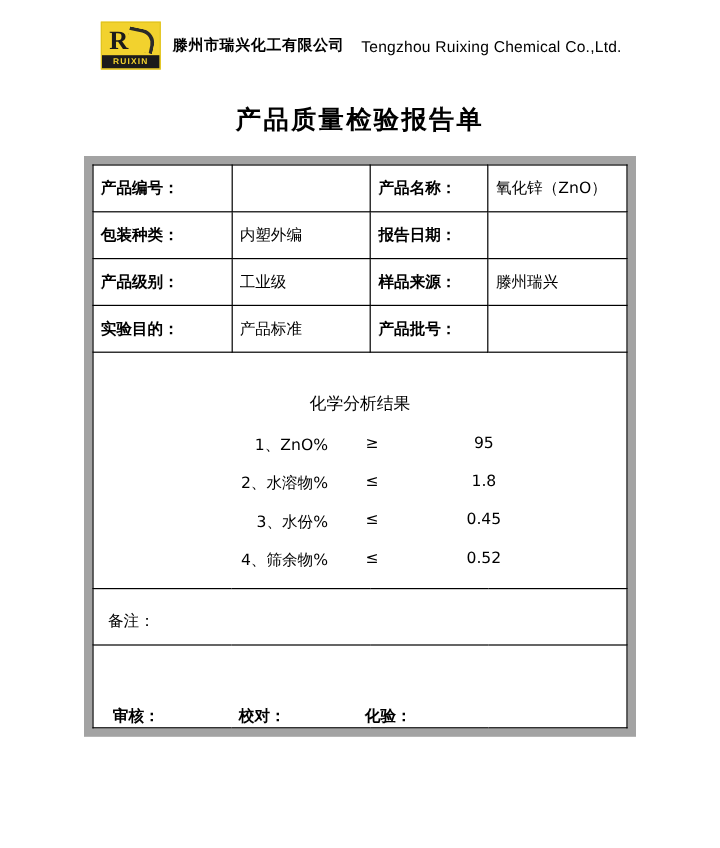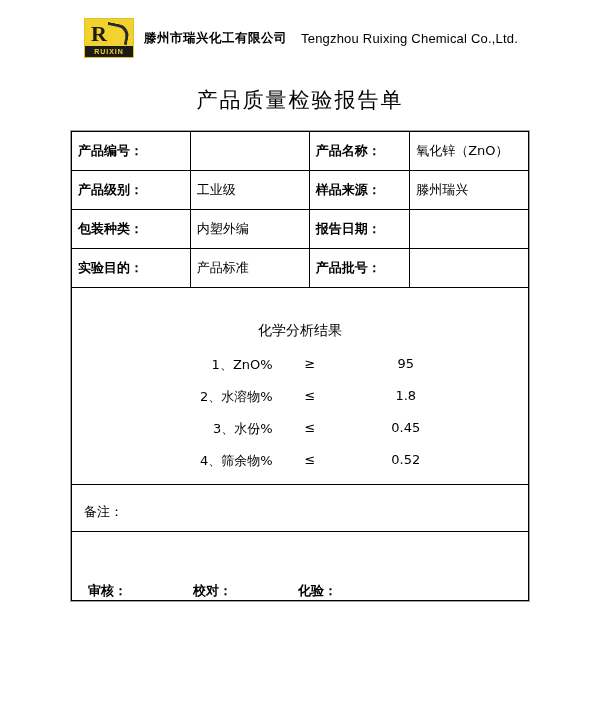--- a/index.html
+++ b/index.html
@@ -78,31 +78,31 @@
     font-size: 13px;
     margin-left: 14px;
     font-weight: normal;
     letter-spacing: 0.2px;
   }
 
   
   .doc-title {
     text-align: center;
     font-size: 21px;
-    font-weight: normal;
+    font-weight: bold;
     font-family: "DejaVu Sans", sans-serif;
     letter-spacing: 2px;
     margin: 22px 0 16px 0;
   }
 
   
   .table-wrap {
     width: 460px;
     margin: 0 auto;
-    border: 1px solid #a3a3a3;
+    border: 7px solid #a3a3a3;
     box-sizing: border-box;
   }
   table.report {
     width: 100%;
     border-collapse: collapse;
     table-layout: fixed;
   }
   table.report td {
     border: 1px solid #000;
     height: 38px;
@@ -207,30 +207,30 @@
         <col class="col-d">
     </colgroup>
     <tbody>
       <tr>
         <td class="label">产品编号：</td>
         <td class="value"></td>
         <td class="label">产品名称：</td>
         <td class="value">氧化锌（ZnO）</td>
       </tr>
       <tr>
+        <td class="label">包装种类：</td>
+        <td class="value">内塑外编</td>
+        <td class="label">报告日期：</td>
+        <td class="value"></td>
+      </tr>
+      <tr>
         <td class="label">产品级别：</td>
         <td class="value">工业级</td>
         <td class="label">样品来源：</td>
         <td class="value">滕州瑞兴</td>
-      </tr>
-      <tr>
-        <td class="label">包装种类：</td>
-        <td class="value">内塑外编</td>
-        <td class="label">报告日期：</td>
-        <td class="value"></td>
       </tr>
       <tr>
         <td class="label">实验目的：</td>
         <td class="value">产品标准</td>
         <td class="label">产品批号：</td>
         <td class="value"></td>
       </tr>
 
       <tr>
         <td colspan="4" class="analysis" style="padding:0;">

